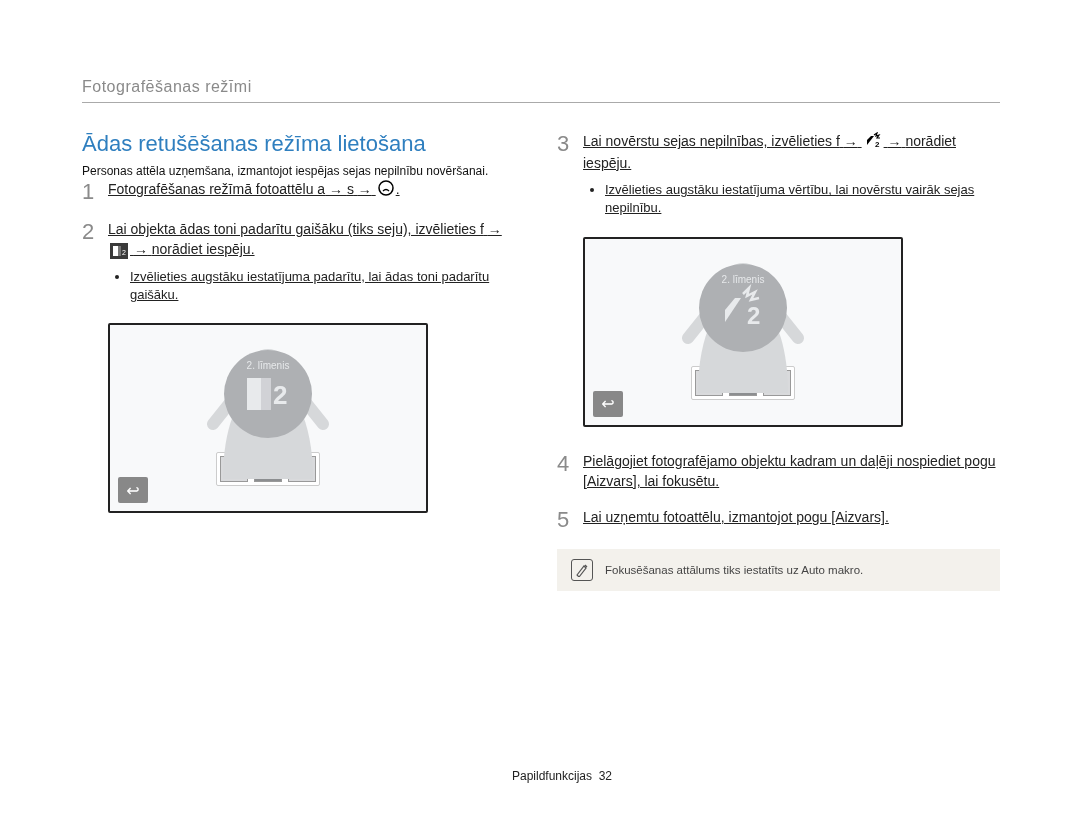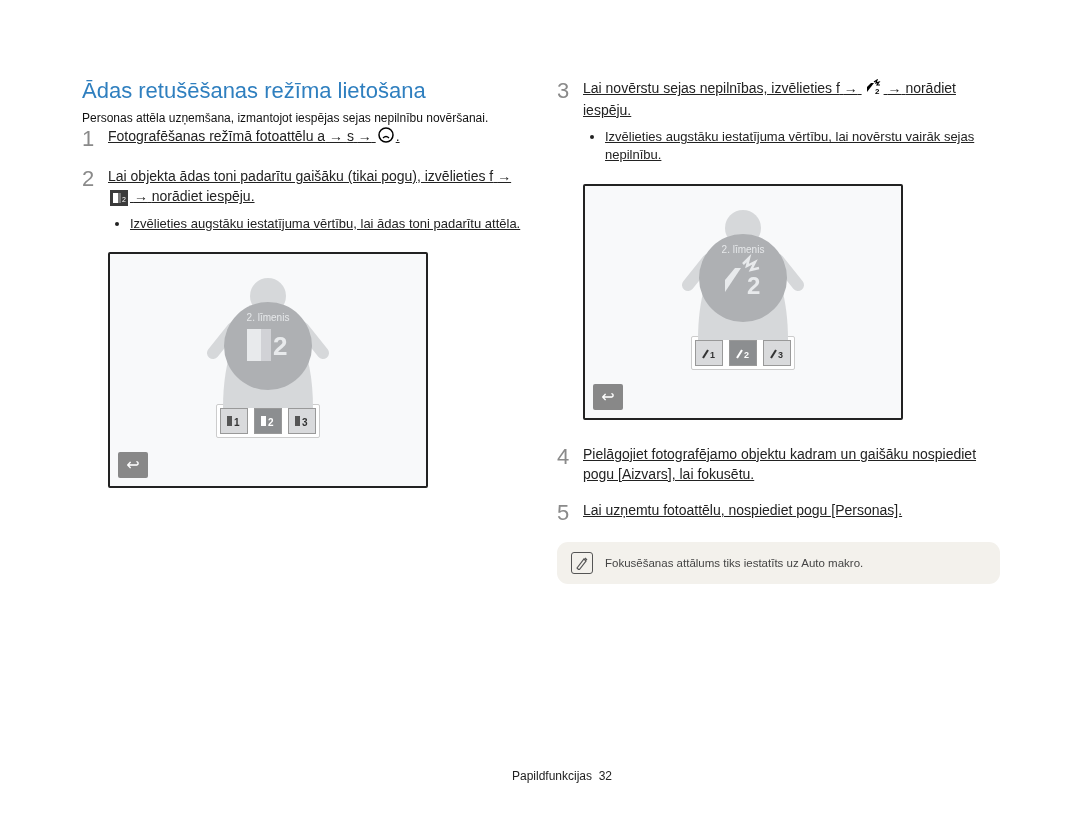--- a/index.html
+++ b/index.html
@@ -65,21 +65,21 @@
   }
   .bullets li { list-style: disc; margin-left: 14px; margin-bottom: 3px;}
   .arrow { display:inline; }
   .screen {
     width: 320px;
     margin: 8px 0 0 26px;
     border: 2px solid #222;
     border-radius: 2px;
     background: #f8f9fa;
     position: relative;
-    height: 236px;
+    height: 190px;
   }
   .screen-inner {
     display: flex;
     flex-direction: column;
     align-items: center;
     justify-content: center;
     height: 100%;
     gap: 14px;
   }
   .level-circle {
@@ -122,21 +122,21 @@
     border-radius:2px; font-size:16px;
   }
   .silhouette {
     position:absolute; top:14px; left:50%;
     transform:translateX(-50%);
     width:130px; height:140px;
   }
   .note-box {
     margin: 18px 0 0 0;
     background:#f3f1ec;
-    border-radius:11px;
+    border-radius:0;
     padding:10px 14px;
     display:flex; gap:12px; align-items:center;
     font-size:11.5px;
     color:#444;
   }
   .note-icon {
     width:22px; height:22px; border:1px solid #555;
     border-radius:3px;
     display:flex; align-items:center; justify-content:center;
     color:#555; font-size:13px; font-weight:bold;
@@ -157,20 +157,21 @@
   }
   .iconglyph {
     display:inline-block; vertical-align:middle;
     font-weight:bold; margin:0 2px;
   }
 </style>
 </head>
 <body>
 
 <div class="page">
+  <div class="header">Fotografēšanas režīmi</div>
 
   <div class="columns">
 
     <div class="col">
       <div class="section-title">Ādas retušēšanas režīma lietošana</div>
       <div class="intro">Personas attēla uzņemšana, izmantojot iespējas sejas nepilnību novēršanai.</div>
 
       <div class="step">
         <div class="step-num">1</div>
         <div class="step-body">
@@ -183,33 +184,33 @@
                 <circle cx="8" cy="8" r="7" fill="none" stroke="#000" stroke-width="1.5"></circle>
                 <path d="M5 11 Q8 8 11 11" stroke="#000" fill="none" stroke-width="1.3"></path>
               </svg>
           </span><span>.</span>
         </div>
       </div>
 
       <div class="step">
         <div class="step-num">2</div>
         <div class="step-body">
-          <span>Lai objekta ādas toni padarītu gaišāku (tikai pogu), izvēlieties f</span>
+          <span>Lai objekta ādas toni padarītu gaišāku (tiks seju), izvēlieties f</span>
           <span class="arrow">→</span>
           <span class="iconbox">
             <svg width="14" height="12" viewBox="0 0 14 12">
                 <rect x="1" y="1" width="5" height="10" fill="#fff"></rect>
                 <rect x="6" y="1" width="3" height="10" fill="#777"></rect>
                 <text x="10" y="10" font-size="7" fill="#fff">2</text>
               </svg>
           </span>
           <span class="arrow">→</span>
           <span>norādiet iespēju.</span>
           <ul class="bullets">
-            <li>Izvēlieties augstāku iestatījuma vērtību, lai ādas toni padarītu attēla.</li>
+            <li>Izvēlieties augstāku iestatījuma padarītu, lai ādas toni padarītu gaišāku.</li>
           </ul>
         </div>
       </div>
 
       <div class="screen">
         <svg class="silhouette" viewBox="0 0 130 140">
           <circle cx="65" cy="28" r="18" fill="#d6d8da"></circle>
           <path d="M65 44 C40 44 20 80 20 140 L110 140 C110 80 90 44 65 44 Z" fill="#d6d8da"></path>
           <path d="M30 60 L10 85 M100 60 L120 85" stroke="#d6d8da" stroke-width="12" stroke-linecap="round"></path>
         </svg>
@@ -309,26 +310,26 @@
               </div>
           </div>
         </div>
         <div class="back-btn">↩</div>
       </div>
 
       <div style="height:24px"></div>
 
       <div class="step">
         <div class="step-num">4</div>
-        <div class="step-body">Pielāgojiet fotografējamo objektu kadram un gaišāku nospiediet pogu [Aizvars], lai fokusētu.</div>
+        <div class="step-body">Pielāgojiet fotografējamo objektu kadram un daļēji nospiediet pogu [Aizvars], lai fokusētu.</div>
       </div>
 
       <div class="step">
         <div class="step-num">5</div>
-        <div class="step-body">Lai uzņemtu fotoattēlu, nospiediet pogu [Personas].</div>
+        <div class="step-body">Lai uzņemtu fotoattēlu, izmantojot pogu [Aizvars].</div>
       </div>
 
       <div class="note-box">
         <div class="note-icon">
           <svg width="14" height="14" viewBox="0 0 14 14">
               <path d="M2 12 L9 3 L11 5 L4 14 Z M10 2 L12 4" stroke="#555" fill="none" stroke-width="1.2"></path>
             </svg>
         </div>
         <div>Fokusēšanas attālums tiks iestatīts uz Auto makro.</div>
       </div>

